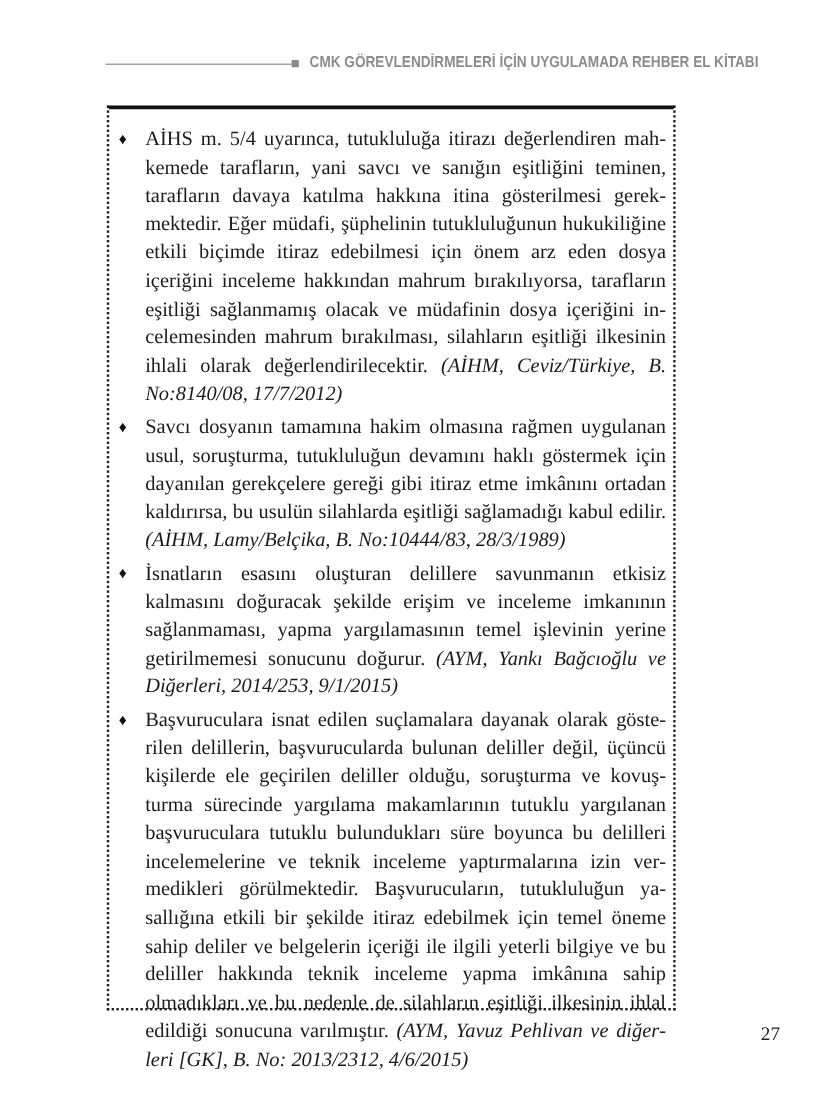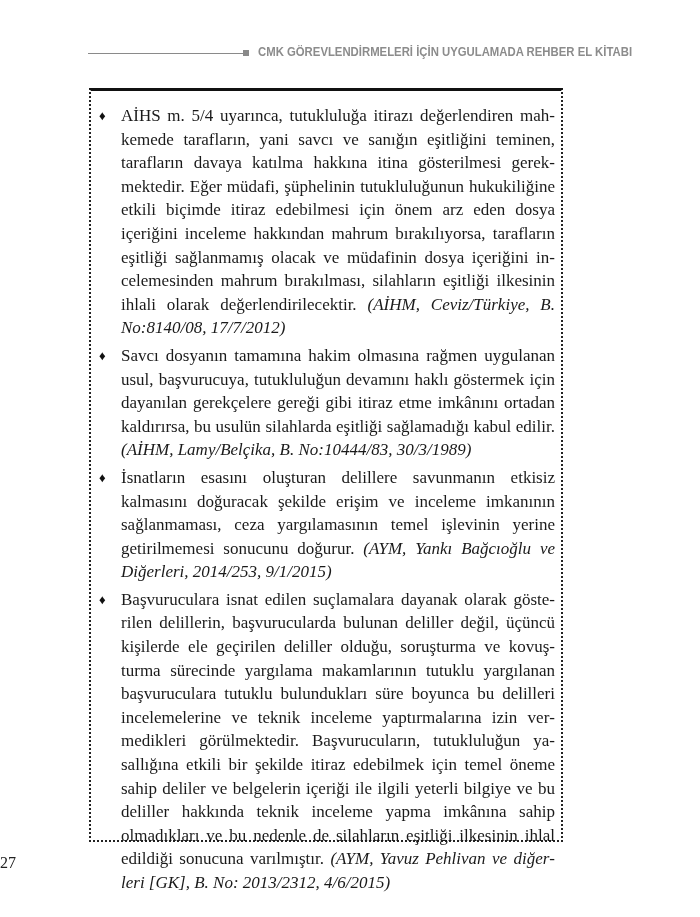--- a/index.html
+++ b/index.html
@@ -17,46 +17,46 @@
   .box { position: absolute; left: 89px; top: 88px; width: 474px; height: 754px;
          border-top: 3px solid #111; border-left: 2px dotted #222; border-right: 2px dotted #222;
          border-bottom: 2px dotted #222; box-sizing: border-box; }
 
   .items { position: absolute; left: 99px; top: 104px; width: 456px; margin: 0; padding: 0; list-style: none; }
   .item { position: relative; padding-left: 22px; margin: 0 0 4px 0;
           font-size: 17px; line-height: 23.6px; text-align: justify; hyphens: manual; }
   .item .bullet { position: absolute; left: 0; top: 0; font-size: 13px; line-height: 23.6px; color: #111; }
   .item .cite { font-style: italic; }
 
-  .page-number { position: absolute; left: 0; width: 650px; top: 854px; text-align: left;
+  .page-number { position: absolute; left: 0; width: 650px; top: 854px; text-align: right;
                  font-size: 16px; color: #222; }
 </style>
 </head>
 <body>
 
 <div class="running-head">
   <div class="rule"></div>
   <div class="marker"></div>
   <div class="title">CMK GÖREVLENDİRMELERİ İÇİN UYGULAMADA REHBER EL KİTABI</div>
 </div>
 
 <div class="box"></div>
 
 <ul class="items">
   <li class="item">
     <span class="bullet">♦</span>
     <span>AİHS m. 5/4 uyarınca, tutukluluğa itirazı değerlendiren mah­kemede tarafların, yani savcı ve sanığın eşitliğini teminen, tarafların davaya katılma hakkına itina gösterilmesi gerek­mektedir. Eğer müdafi, şüphelinin tutukluluğunun hukukili­ğine etkili biçimde itiraz edebilmesi için önem arz eden dosya içeriğini inceleme hakkından mahrum bırakılıyorsa, tarafların eşitliği sağlanmamış olacak ve müdafinin dosya içeriğini in­celemesinden mahrum bırakılması, silahların eşitliği ilkesinin ihlali olarak değerlendirilecektir. </span><span class="cite">(AİHM, Ceviz/Türkiye, B. No:8140/08, 17/7/2012)</span>
   </li>
   <li class="item">
     <span class="bullet">♦</span>
-    <span>Savcı dosyanın tamamına hakim olmasına rağmen uygulanan usul, başvurucuya, tutukluluğun devamını haklı göstermek için dayanılan gerekçelere gereği gibi itiraz etme imkânını or­tadan kaldırırsa, bu usulün silahlarda eşitliği sağlamadığı ka­bul edilir. </span><span class="cite">(AİHM, Lamy/Belçika, B. No:10444/83, 30/3/1989)</span>
+    <span>Savcı dosyanın tamamına hakim olmasına rağmen uygulanan usul, soruşturma, tutukluluğun devamını haklı göstermek için dayanılan gerekçelere gereği gibi itiraz etme imkânını or­tadan kaldırırsa, bu usulün silahlarda eşitliği sağlamadığı ka­bul edilir. </span><span class="cite">(AİHM, Lamy/Belçika, B. No:10444/83, 28/3/1989)</span>
   </li>
   <li class="item">
     <span class="bullet">♦</span>
-    <span>İsnatların esasını oluşturan delillere savunmanın etkisiz kalmasını doğuracak şekilde erişim ve inceleme imkanının sağlanmaması, ceza yargılamasının temel işlevinin yerine getirilmemesi sonucunu doğurur. </span><span class="cite">(AYM, Yankı Bağcıoğlu ve Diğerleri, 2014/253, 9/1/2015)</span>
+    <span>İsnatların esasını oluşturan delillere savunmanın etkisiz kalmasını doğuracak şekilde erişim ve inceleme imkanının sağlanmaması, yapma yargılamasının temel işlevinin yerine getirilmemesi sonucunu doğurur. </span><span class="cite">(AYM, Yankı Bağcıoğlu ve Diğerleri, 2014/253, 9/1/2015)</span>
   </li>
   <li class="item">
     <span class="bullet">♦</span>
     <span>Başvuruculara isnat edilen suçlamalara dayanak olarak göste­rilen delillerin, başvurucularda bulunan deliller değil, üçüncü kişilerde ele geçirilen deliller olduğu, soruşturma ve kovuş­turma sürecinde yargılama makamlarının tutuklu yargılanan başvuruculara tutuklu bulundukları süre boyunca bu delilleri incelemelerine ve teknik inceleme yaptırmalarına izin ver­medikleri görülmektedir. Başvurucuların, tutukluluğun ya­sallığına etkili bir şekilde itiraz edebilmek için temel öneme sahip deliler ve belgelerin içeriği ile ilgili yeterli bilgiye ve bu deliller hakkında teknik inceleme yapma imkânına sahip olmadıkları ve bu nedenle de silahların eşitliği ilkesinin ihlal edildiği sonucuna varılmıştır. </span><span class="cite">(AYM, Yavuz Pehlivan ve diğer­leri [GK], B. No: 2013/2312, 4/6/2015)</span>
   </li>
 </ul>
 
 <div class="page-number">27</div>
 
 </body></html>

